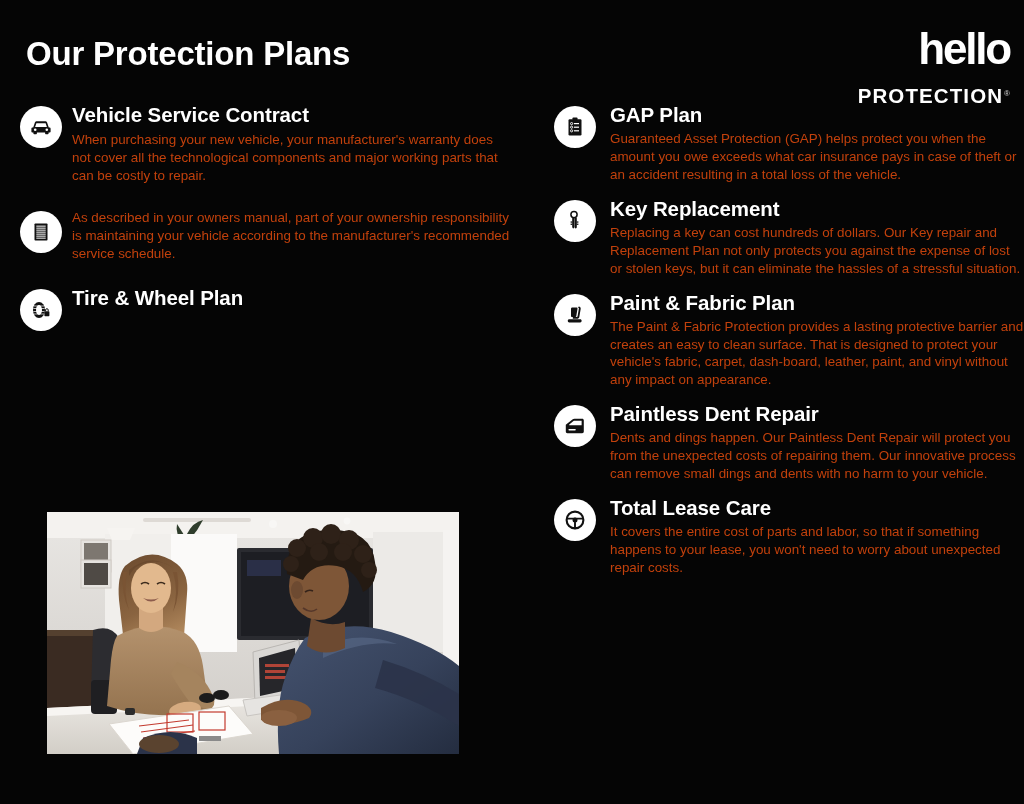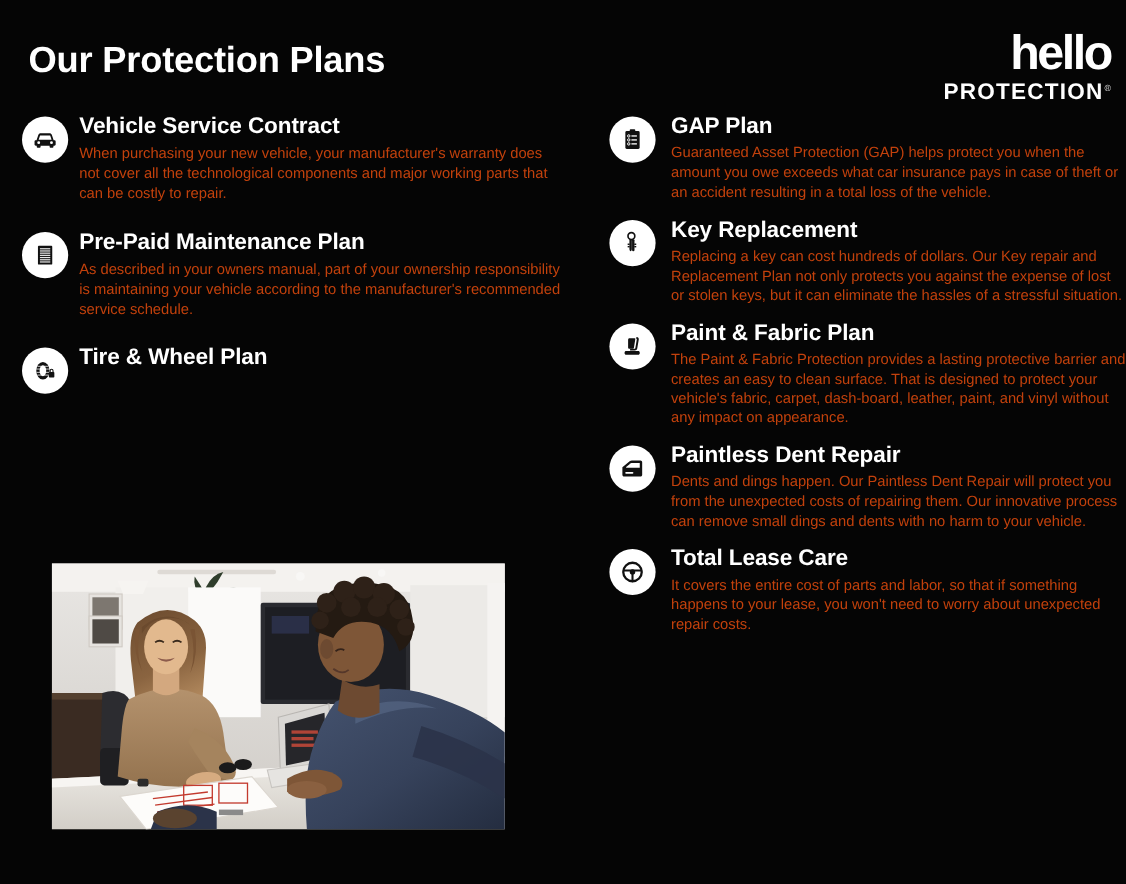--- a/index.html
+++ b/index.html
@@ -47,21 +47,21 @@
   .logo-word {
     font-size: 44px;
     font-weight: bold;
     letter-spacing: -2.2px;
     line-height: 0.95;
     color: #ffffff;
     display: block;
   }
   .logo-sub-wrap {
     display: block;
-    margin-top: 2px;
+    margin-top: 14px;
     white-space: nowrap;
   }
   .logo-sub {
     font-size: 20.5px;
     font-weight: bold;
     letter-spacing: 1.1px;
     color: #ffffff;
   }
   .logo-reg {
     font-size: 8px;
@@ -190,21 +190,20 @@
             <rect x="8.3" y="8.6" width="9.4" height="1.1"></rect>
             <rect x="8.3" y="10.6" width="9.4" height="1.1"></rect>
             <rect x="8.3" y="12.6" width="9.4" height="1.1"></rect>
             <rect x="8.3" y="14.6" width="9.4" height="1.1"></rect>
             <rect x="8.3" y="16.6" width="9.4" height="1.1"></rect>
             <rect x="8.3" y="18.6" width="9.4" height="1.1"></rect>
           </g>
         </svg>
       </div>
       <div class="plan-body">
-        <div class="plan-title">Pre-Paid Maintenance Plan</div>
         <div class="plan-desc indent-desc">As described in your owners manual, part of your ownership responsibility is maintaining your vehicle according to the manufacturer's recommended service schedule.</div>
       </div>
     </div>
 
     <div class="plan">
       <div class="plan-icon">
         <svg width="26" height="26" viewBox="0 0 26 26">
           <ellipse cx="11" cy="13" rx="6" ry="8" fill="#111111"></ellipse>
           <ellipse cx="11" cy="13" rx="3" ry="5" fill="#ffffff"></ellipse>
           <g stroke="#ffffff" stroke-width="0.7">

